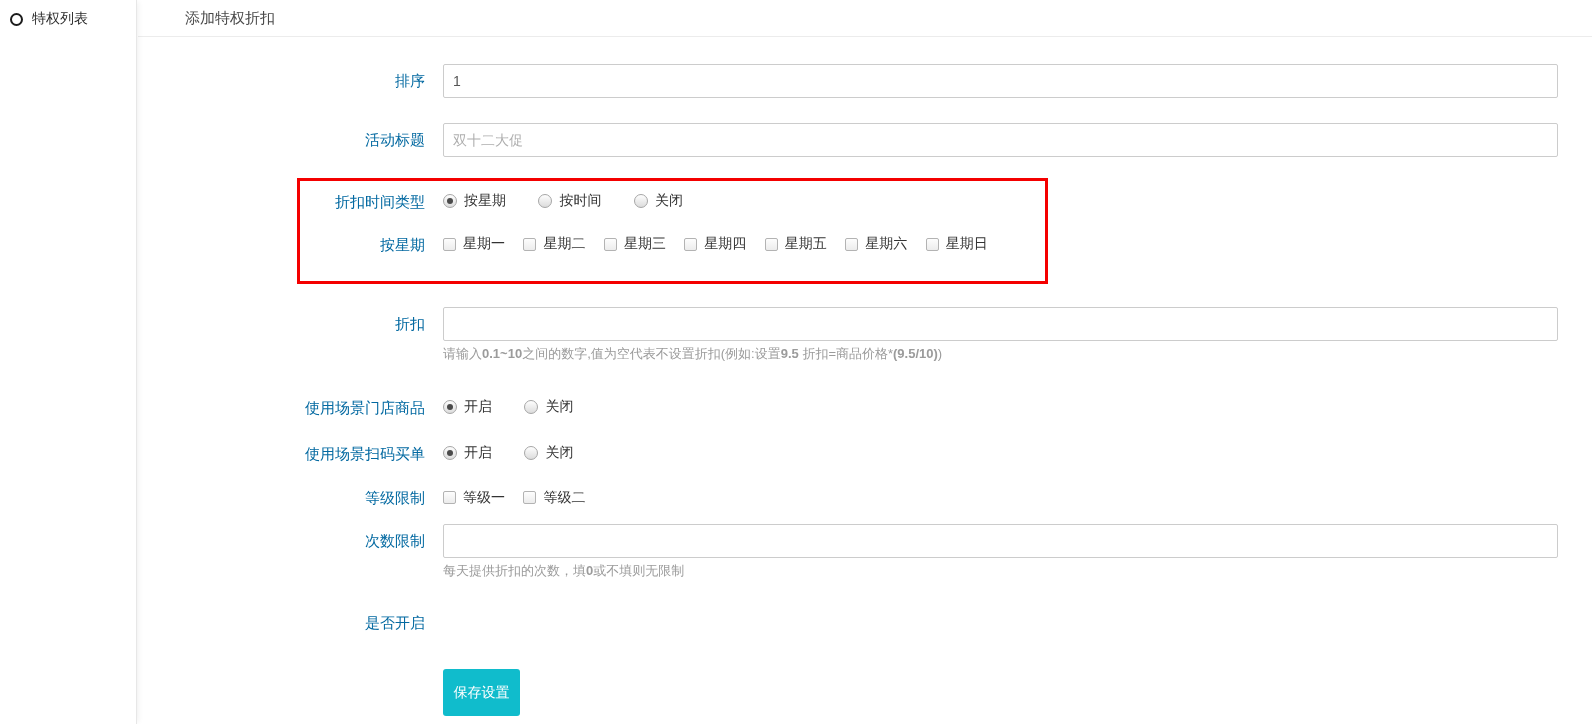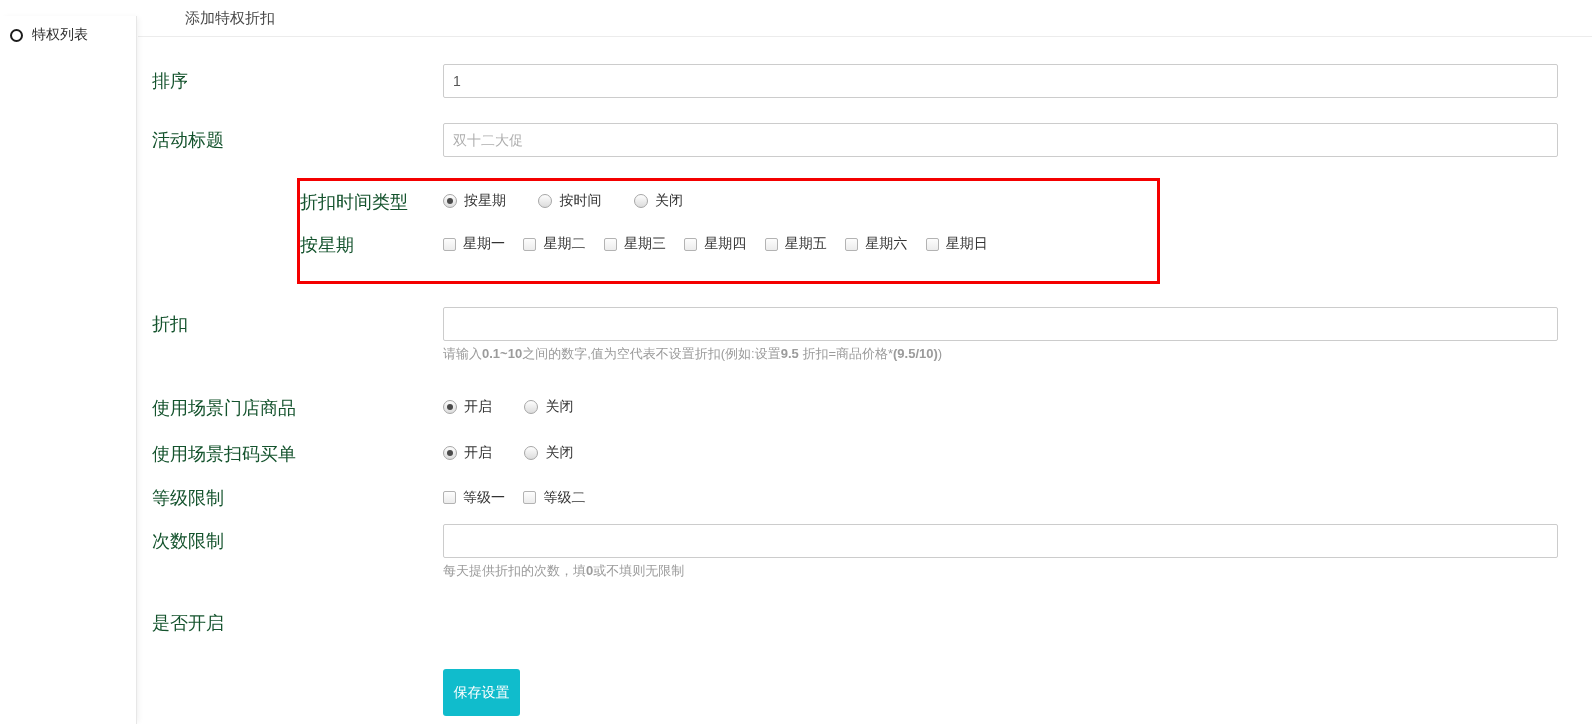--- a/index.html
+++ b/index.html
@@ -1,36 +1,36 @@
 <!DOCTYPE html>
 <html><head>
 <meta charset="utf-8">
 <style>
   * { margin:0; padding:0; box-sizing:border-box; }
   html,body { width:1592px; height:724px; background:#fff; overflow:hidden;
     font-family:"Liberation Sans","DejaVu Sans",sans-serif; }
 
   
-  .sidebar { position:absolute; left:0; top:16px; bottom:0; width:137px;
+  .sidebar { position:absolute; left:0; top:0; bottom:0; width:137px;
     background:#fff; border-right:1px solid #e7e7e7;
     box-shadow:3px 0 6px -2px rgba(0,0,0,0.07); z-index:2; }
   .side-item { display:flex; align-items:center; padding:10px 10px; cursor:pointer; }
   .side-circle { width:13px; height:13px; border:2px solid #1c1c1c; border-radius:50%;
     flex:0 0 auto; }
   .side-label { margin-left:9px; font-size:14px; color:#2b2b2b; white-space:nowrap; }
 
   
   .main { position:absolute; left:138px; top:0; right:0; bottom:0; background:#fff; }
   .page-header { padding:9px 12px 8px 47px; border-bottom:1px solid #ececec; }
   .page-title { font-size:15px; color:#4a4a4a; }
 
   .form { padding:27px 0 0 14px; }
   .form-row { display:flex; align-items:flex-start; }
-  .form-label { width:291px; padding-right:18px; font-size:18px;
-    color:#14532d; white-space:nowrap; flex:0 0 auto; }
+  .form-label { width:291px; padding-right:18px; text-align:right; font-size:15px;
+    color:#0369a1; white-space:nowrap; flex:0 0 auto; }
   .ctrl { flex:1 1 auto; margin-right:34px; }
 
   .row-input .form-label { line-height:34px; }
   .text-input { width:100%; height:34px; border:1px solid #ccc; border-radius:2px;
     padding:0 9px; font-size:14px; color:#555; outline:none; background:#fff;
     font-family:inherit; }
   .text-input::placeholder { color:#aeaeae; }
 
   .row-choice { align-items:center; }
   .row-choice .form-label { line-height:16px; }
@@ -41,21 +41,21 @@
     background:linear-gradient(#fefefe,#dcdcdc); position:relative; flex:0 0 auto; }
   .radio.checked::after { content:""; position:absolute; left:3px; top:3px; right:3px;
     bottom:3px; border-radius:50%; background:#4b4b4b; }
   .checkbox { width:13px; height:13px; border:1px solid #b3b3b3; border-radius:2px;
     background:linear-gradient(#fdfdfd,#ececec); flex:0 0 auto; }
 
   .gap-wide > .choice { margin-right:28px; }
   .gap-week > .choice { margin-right:14px; }
 
   
-  .highlight-box { margin:21px 0 23px 145px; width:863px; border:3px solid #f40000;
+  .highlight-box { margin:21px 0 23px 145px; width:751px; border:3px solid #f40000;
     padding:11px 0 26px 0; }
   .highlight-box .form-label { width:143px; }
   .hl-row1 { margin-bottom:23px; }
 
   .hint { margin-top:4px; font-size:13px; color:#9b9b9b; }
   .hint b { font-weight:bold; }
 
   .save-btn { display:inline-block; border:none; cursor:pointer; background:#10bccc;
     color:#fff; font-size:14px; width:77px; height:47px; border-radius:3px;
     font-family:inherit; }

